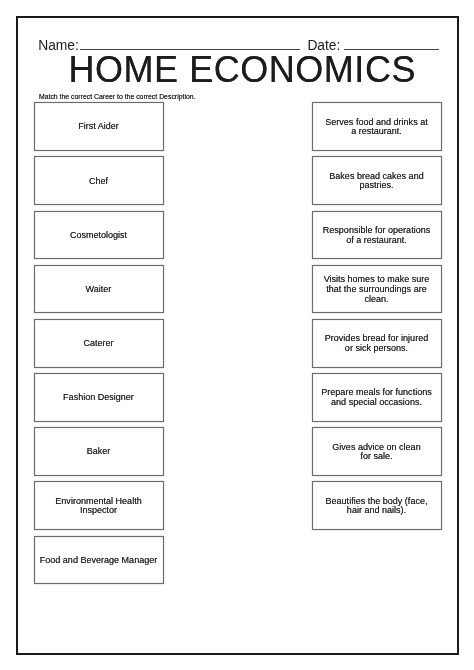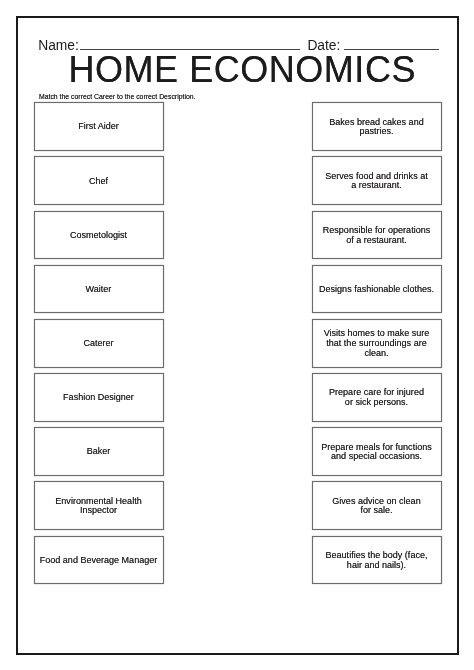--- a/index.html
+++ b/index.html
@@ -181,51 +181,46 @@
     </div>
     <div class="mbox">
       <span class="txt">
         <span class="line">Food and Beverage Manager</span>
       </span>
     </div>
   </div>
 <div class="column col-right">
     <div class="mbox">
       <span class="txt">
+        <span class="line">Serves food and drinks at</span>
+        <span class="line">a restaurant.</span>
+      </span>
+    </div>
+    <div class="mbox">
+      <span class="txt">
         <span class="line">Bakes bread cakes and</span>
         <span class="line">pastries.</span>
       </span>
     </div>
     <div class="mbox">
       <span class="txt">
-        <span class="line">Serves food and drinks at</span>
-        <span class="line">a restaurant.</span>
-      </span>
-    </div>
-    <div class="mbox">
-      <span class="txt">
         <span class="line">Responsible for operations</span>
         <span class="line">of a restaurant.</span>
-      </span>
-    </div>
-    <div class="mbox">
-      <span class="txt">
-        <span class="line">Designs fashionable clothes.</span>
       </span>
     </div>
     <div class="mbox">
       <span class="txt">
         <span class="line">Visits homes to make sure</span>
         <span class="line">that the surroundings are</span>
         <span class="line">clean.</span>
       </span>
     </div>
     <div class="mbox">
       <span class="txt">
-        <span class="line">Prepare care for injured</span>
+        <span class="line">Provides bread for injured</span>
         <span class="line">or sick persons.</span>
       </span>
     </div>
     <div class="mbox">
       <span class="txt">
         <span class="line">Prepare meals for functions</span>
         <span class="line">and special occasions.</span>
       </span>
     </div>
     <div class="mbox">

